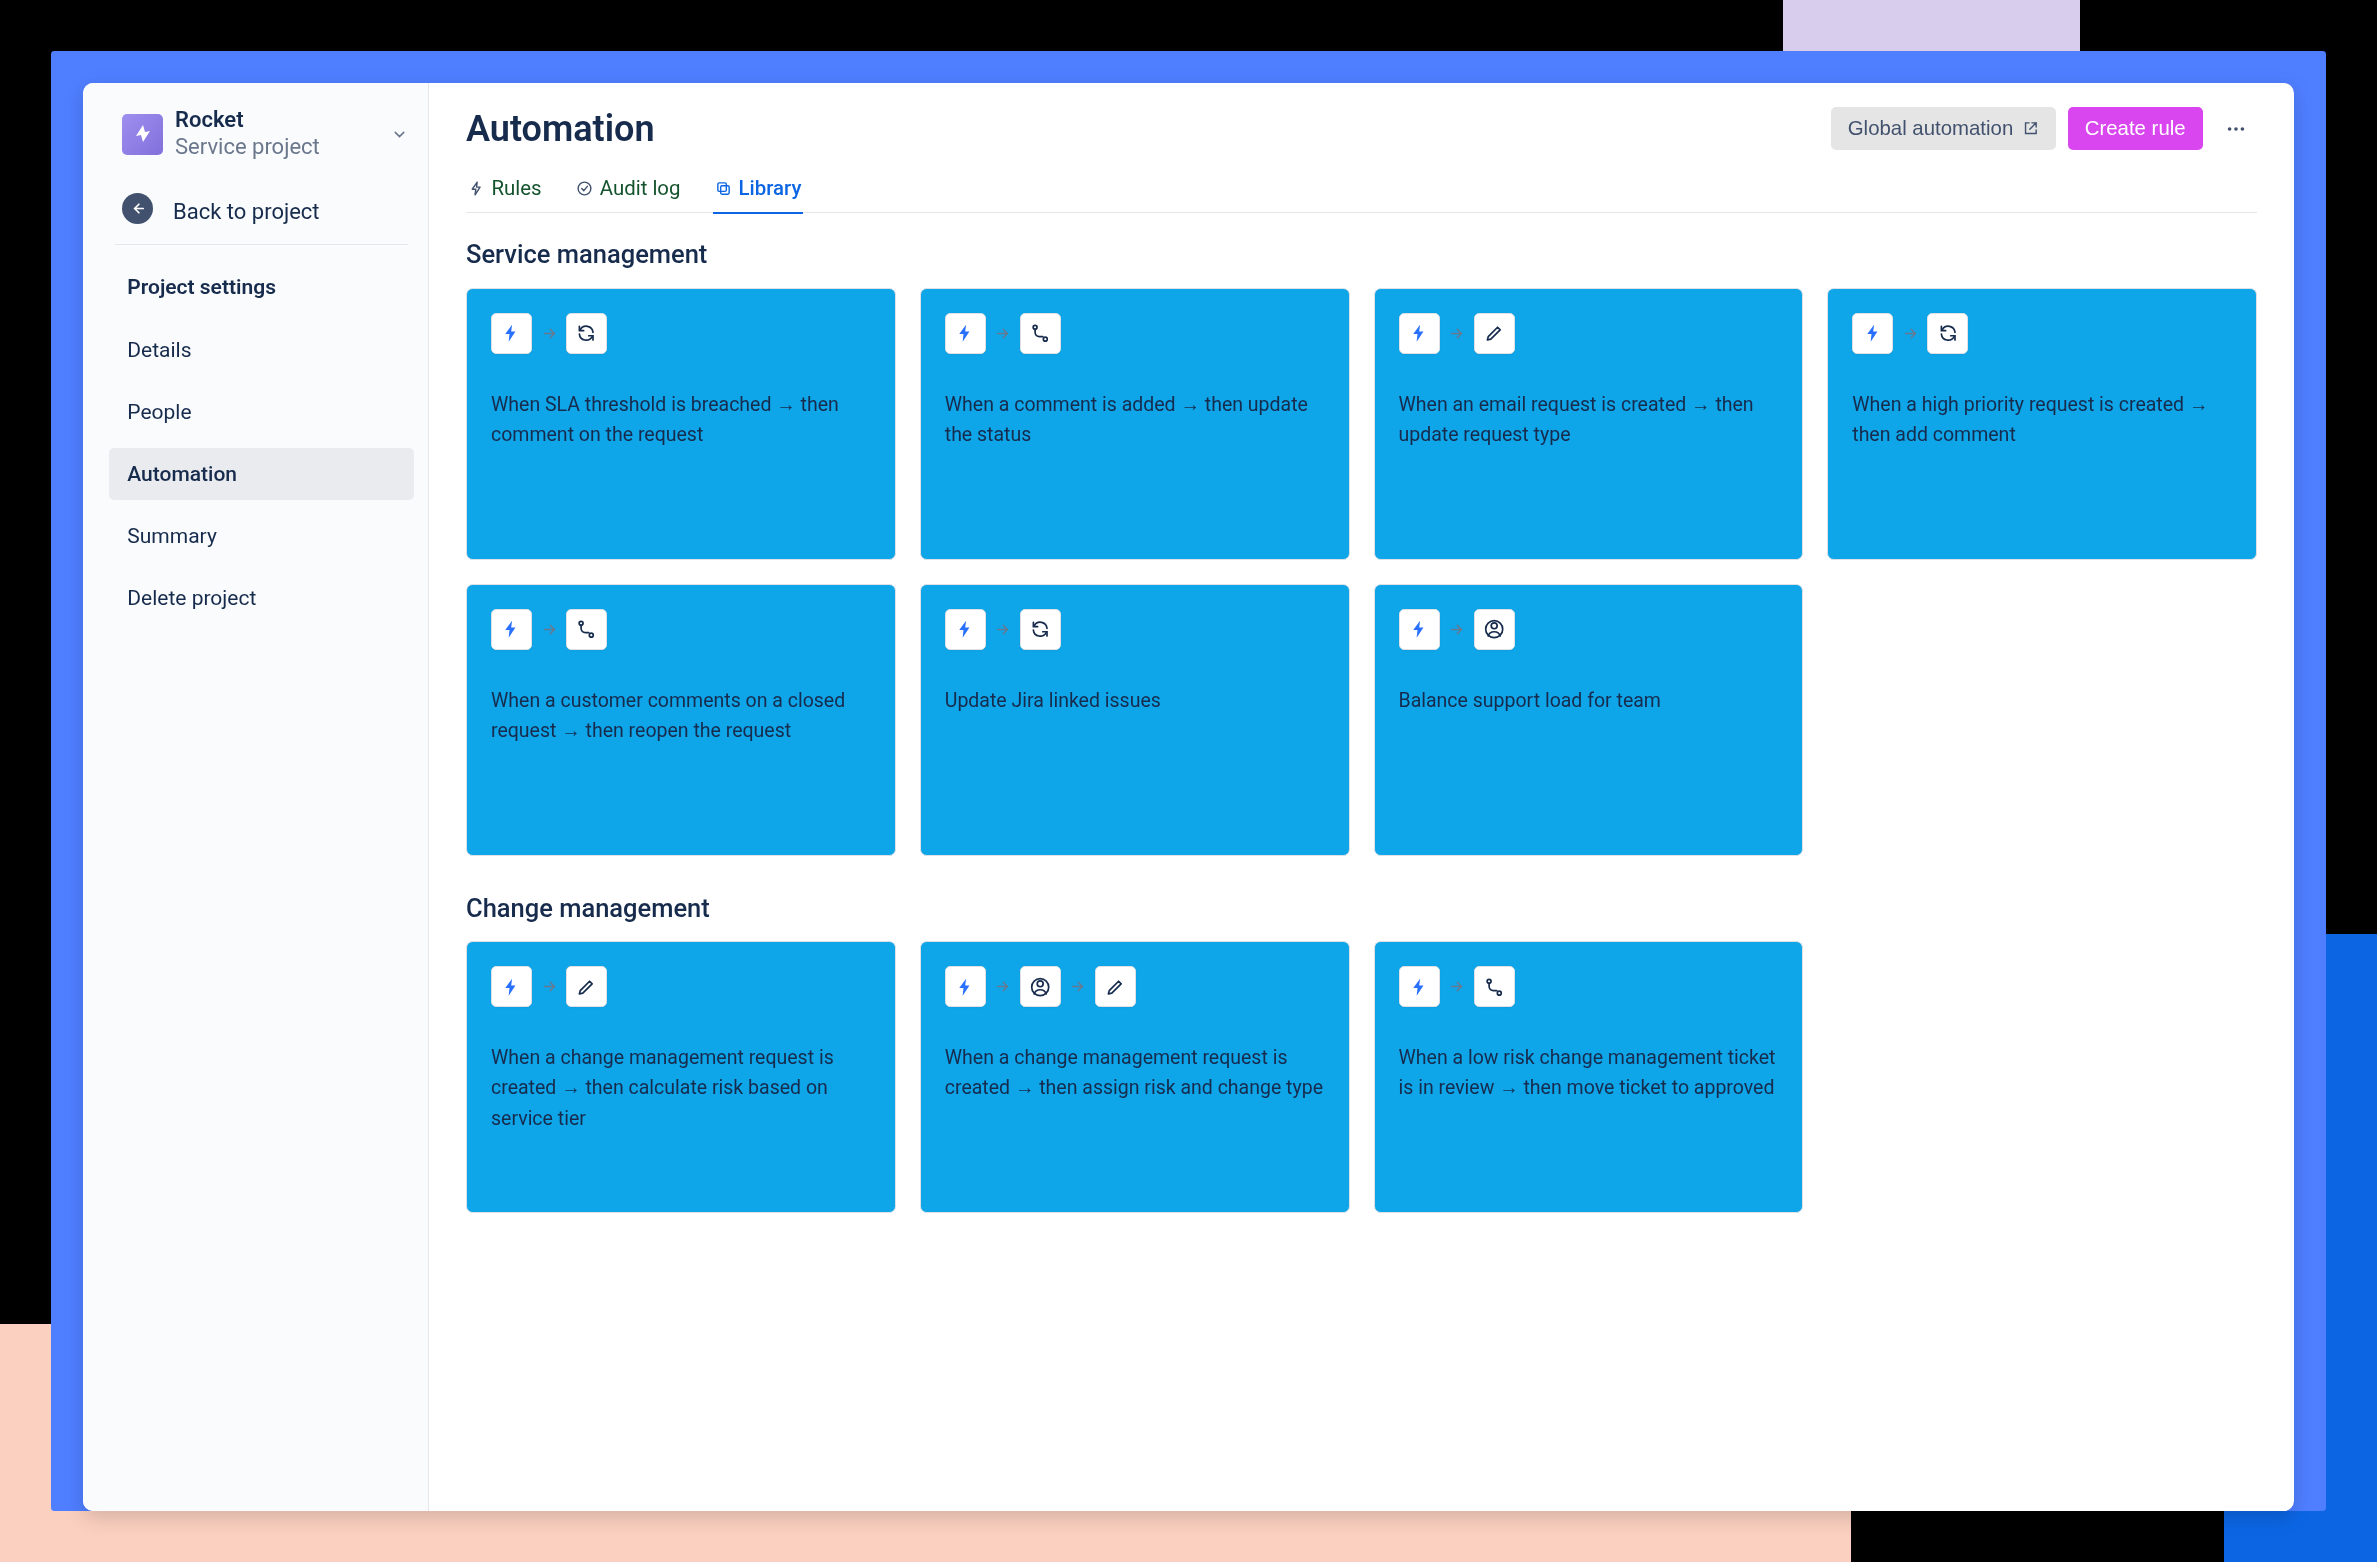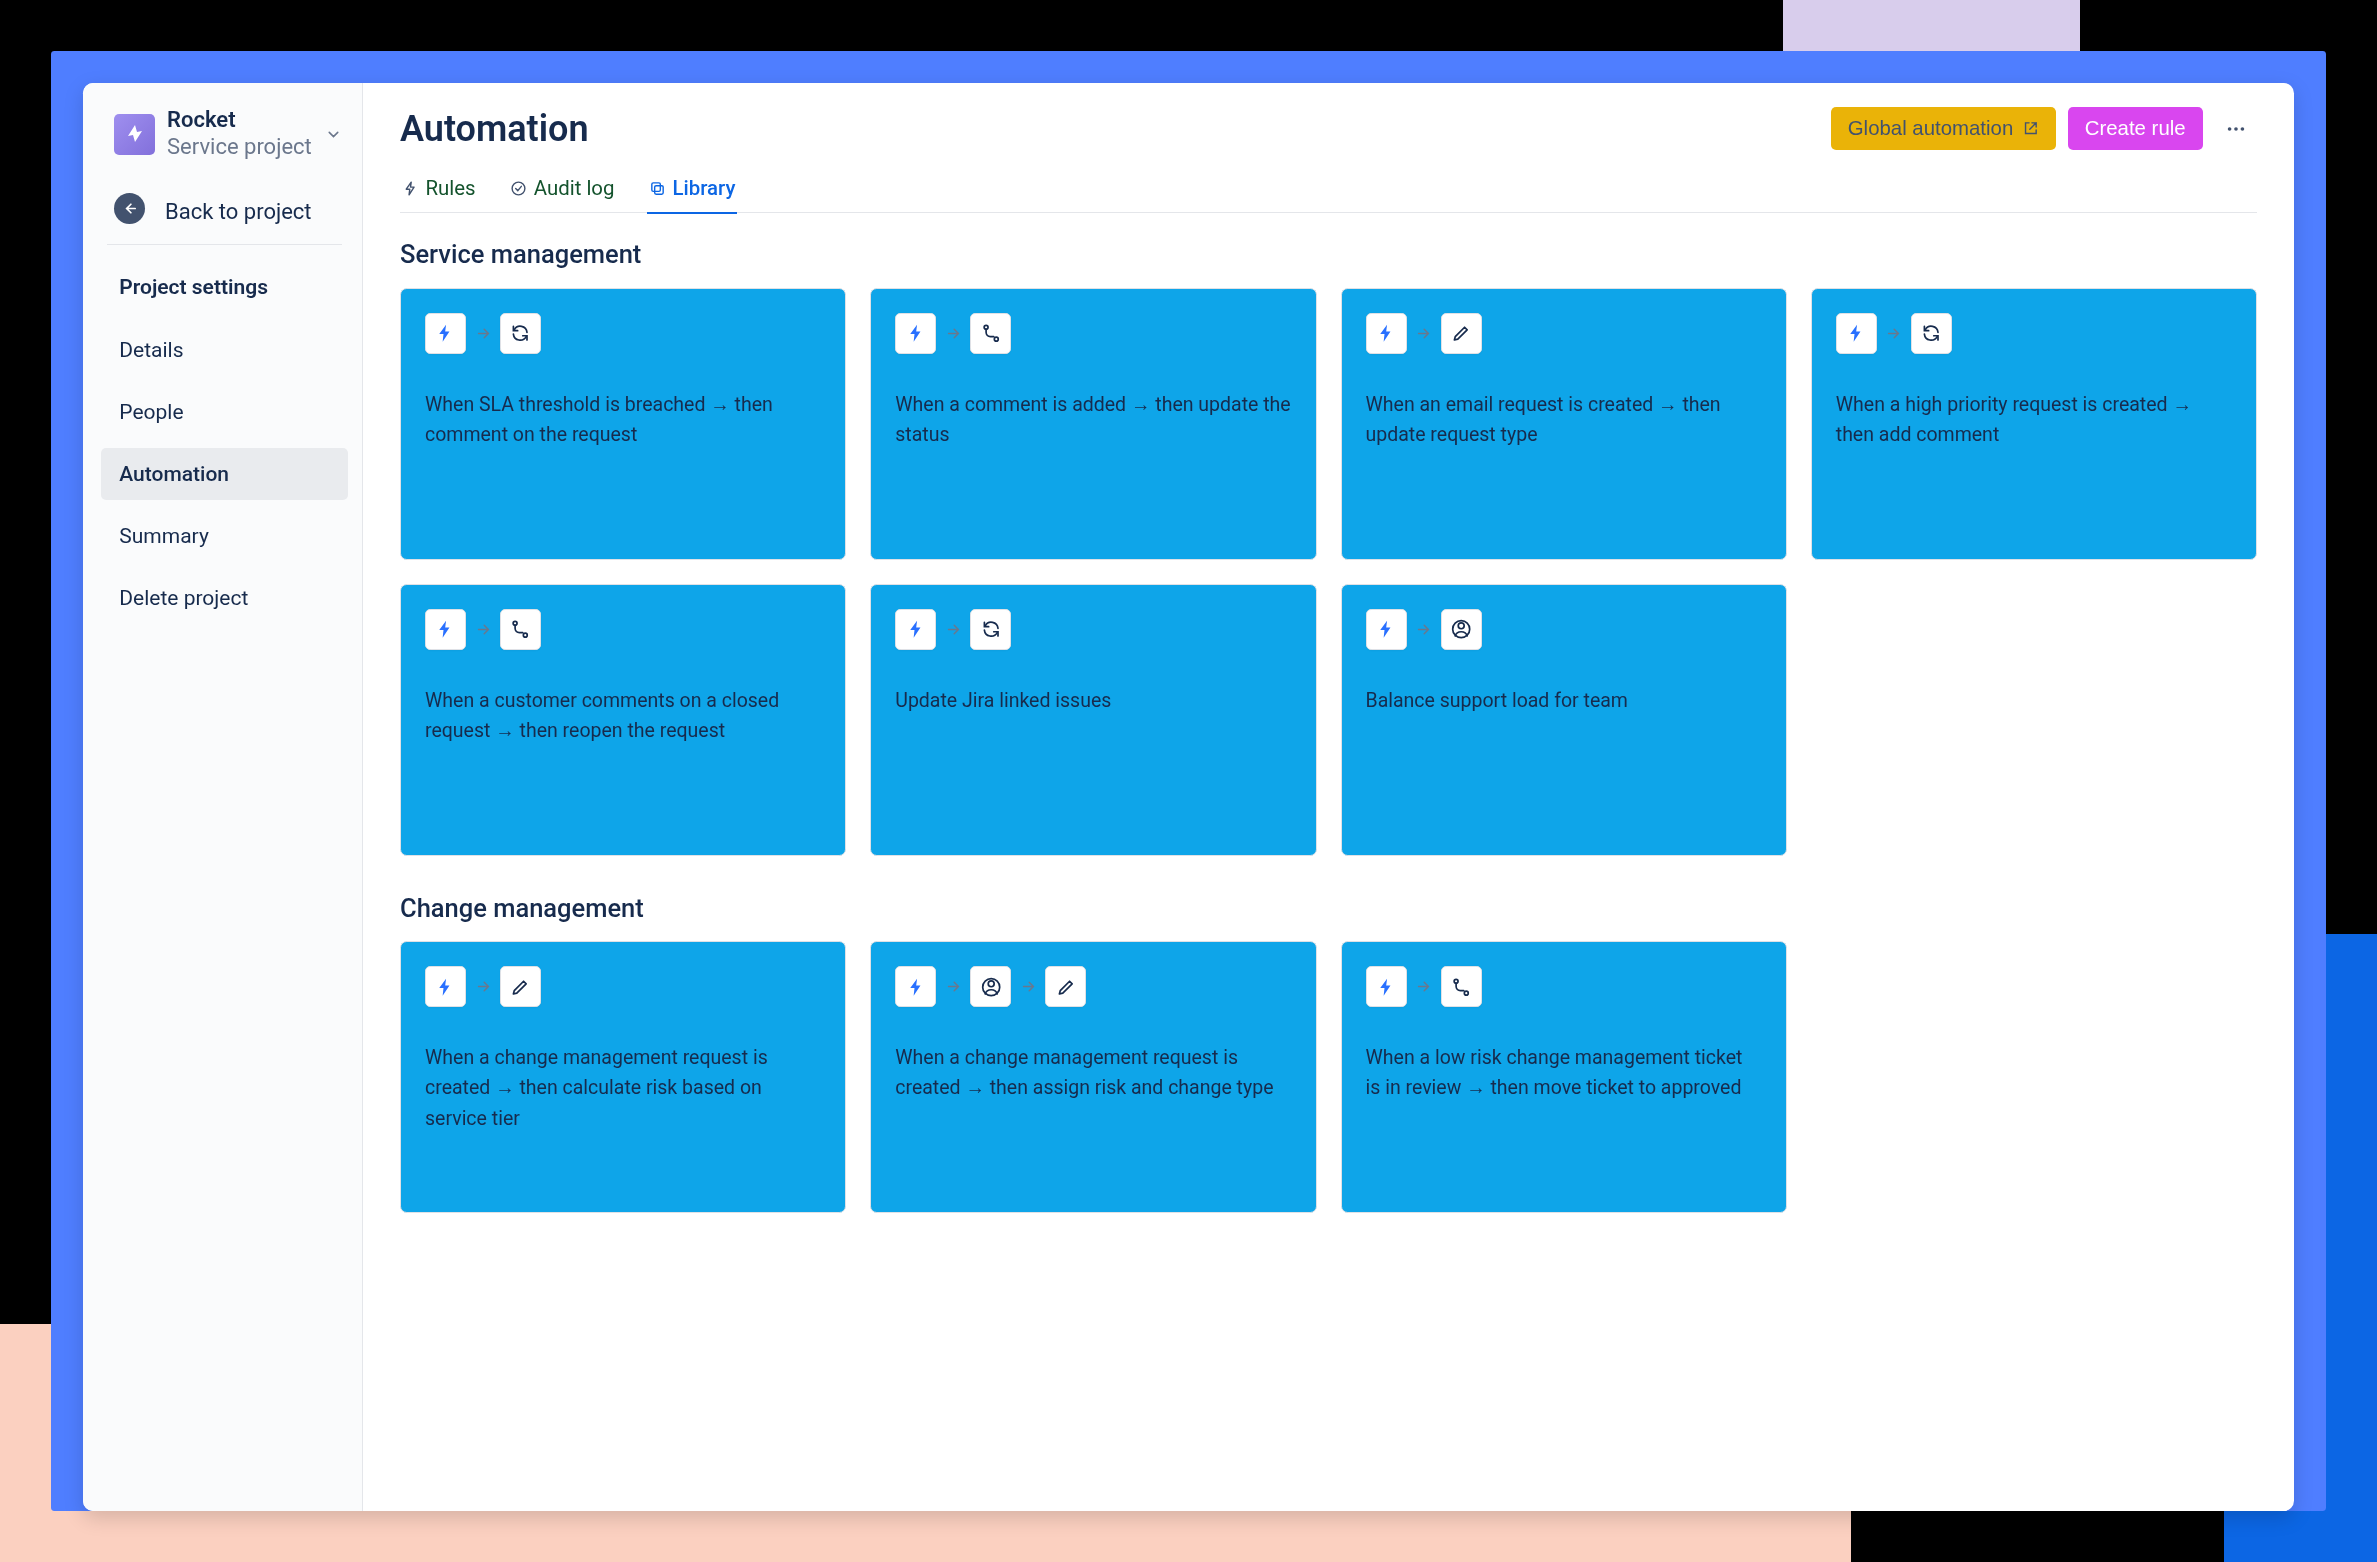--- a/index.html
+++ b/index.html
@@ -27,24 +27,24 @@
     background: #fff;
     border-radius: 10.2px;
     width: 100%;
     height: 100%;
     display: flex;
     overflow: hidden;
     box-shadow: 0 6.8px 20.4px rgba(0,0,0,0.15);
   }
   
   .sidebar {
-    width: 280px;
+    width: 346px;
     background: #fafbfc;
     border-right: 0.8px solid #e4e6ea;
-    padding: 24px 0 0 4px;
+    padding: 24px 0 0 12px;
     display: flex;
     flex-direction: column;
   }
   .project-header {
     display: flex;
     align-items: center;
     padding: 0 20.4px 15.3px 27px;
     gap: 12px;
   }
   .project-avatar {
@@ -82,21 +82,21 @@
   .main { flex:1; padding: 24px 37px 0 37px; overflow:auto;}
   .topbar { display:flex; align-items:center; justify-content:space-between; margin-bottom: 24px;}
   .page-title { font-size: 36px; font-weight:600; color:#172b4d;}
   .top-actions { display:flex; align-items:center; gap:12px;}
   .btn {
     display:flex; align-items:center; gap:8.5px;
     padding: 10.2px 17px; border-radius:5.1px;
     font-size: 20.4px; font-weight:500; cursor:pointer;
     border:none;
   }
-  .btn-light { background:#eab308; color:#42526e;}
+  .btn-light { background:#e5e5e5; color:#42526e;}
   .btn-primary { background:#d946ef; color:#fff;}
   .btn-icon { background:transparent; color:#42526e; padding:8.5px 10.2px;}
   .tabs { display:flex; gap: 31px; border-bottom: 1.7px solid #e4e6ea; margin-bottom: 25.5px;}
   .tab {
     display:flex; align-items:center; gap:6.8px;
     padding: 0 1.7px 12px 1.7px;
     font-size: 20.4px; color:#14532d; cursor:pointer;
     position:relative; top:1.7px;
     border-bottom: 2.5px solid transparent;
   }

